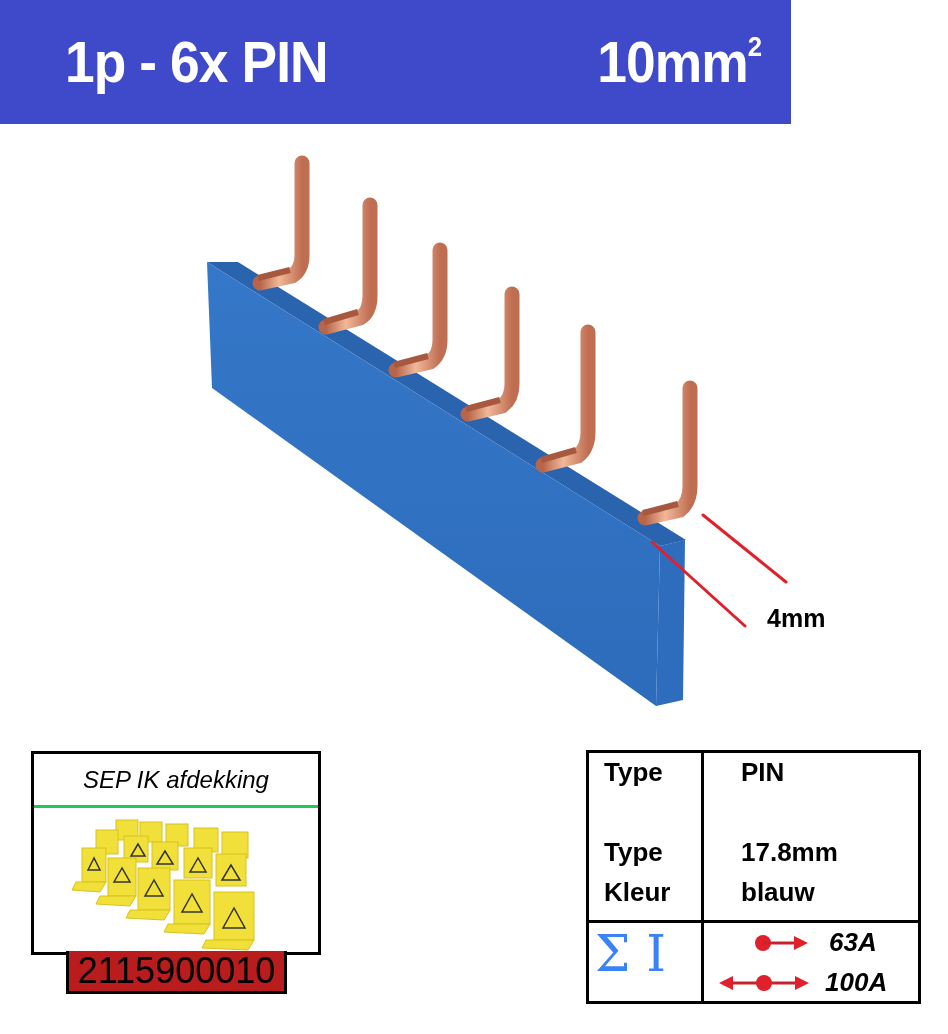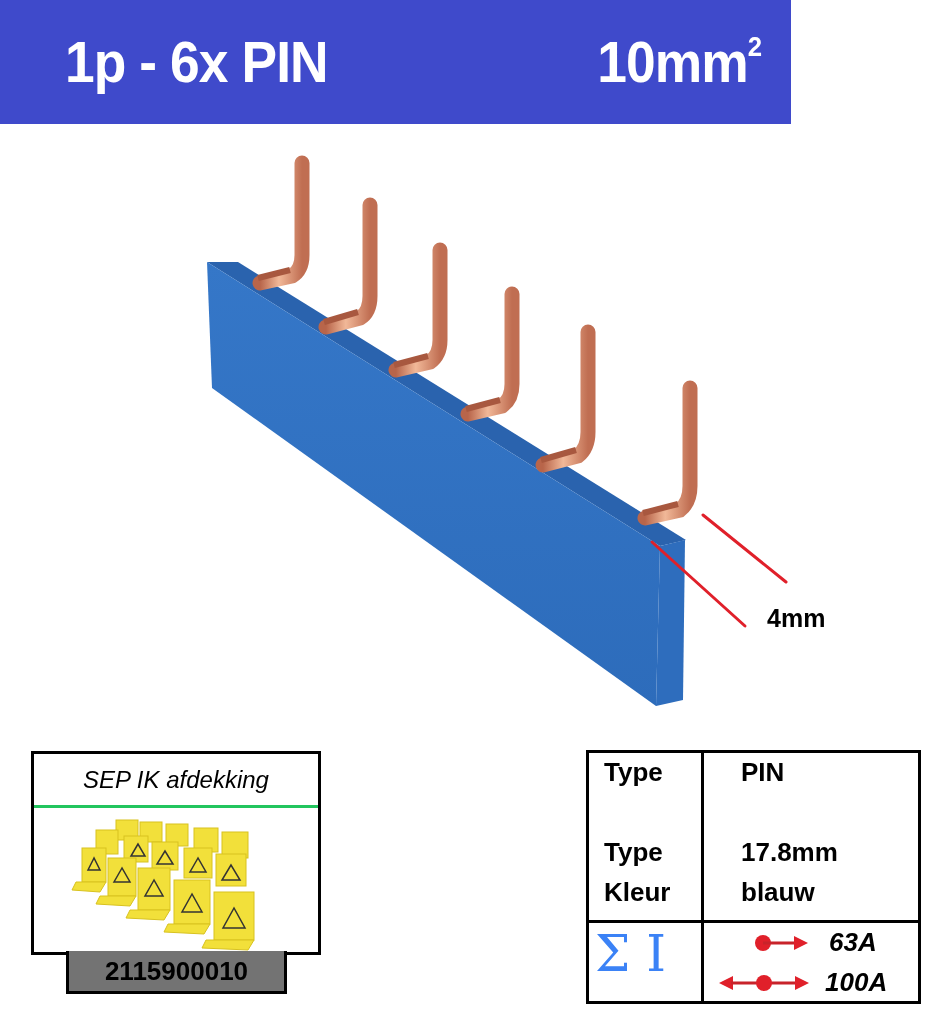--- a/index.html
+++ b/index.html
@@ -36,23 +36,23 @@
     border: 3px solid #000; background: #fff;
   }
   .acc-title {
     height: 51px; border-bottom: 3px solid #22c55e;
     display: flex; align-items: center; justify-content: center;
     font-style: italic; font-size: 24px; color: #000;
   }
   .acc-img { position: absolute; left: 0; top: 54px; width: 284px; height: 144px; }
   .acc-code {
     position: absolute; left: 66px; top: 951px; width: 215px; height: 40px;
-    border: 3px solid #000; border-top: none; background: #737373;
+    border: 3px solid #000; border-top: none; background: #b91c1c;
     display: flex; align-items: center; justify-content: center;
-    font-weight: bold; font-size: 26px; color: #000;
+    font-weight: normal; font-size: 36px; color: #000;
   }
 
   
   .spec-table {
     position: absolute; left: 586px; top: 750px; width: 329px; height: 248px;
     border: 3px solid #000; background: #fff;
   }
   .spec-top { position: absolute; left: 0; top: 0; width: 329px; height: 167px; border-bottom: 3px solid #000; }
   .spec-divider { position: absolute; left: 112px; top: 0; width: 3px; height: 248px; background: #000; }
   .spec-row { position: absolute; left: 0; width: 329px; height: 40px; font-weight: bold; font-size: 26px; color: #000; }

